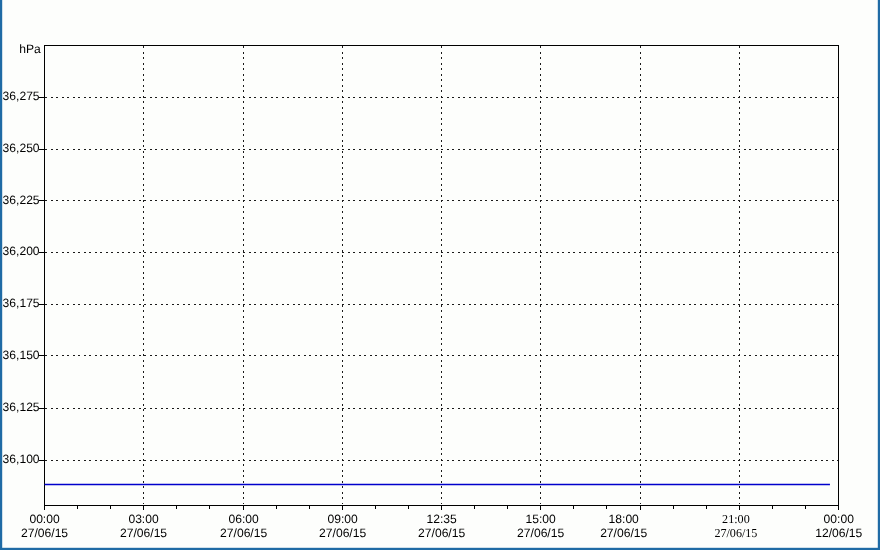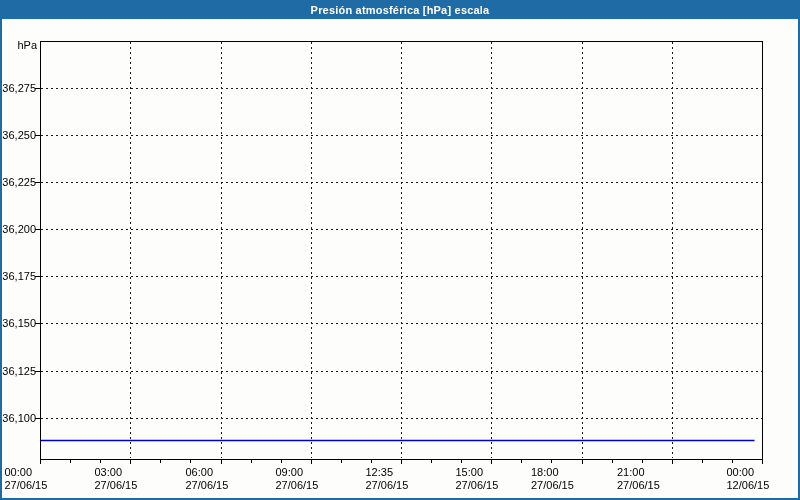--- a/index.html
+++ b/index.html
@@ -13,31 +13,28 @@
     display:flex;align-items:center;justify-content:center;z-index:6;
   }
   .titlebar .title{color:#ffffff;font-size:11px;font-weight:bold;letter-spacing:.2px;}
   .edge{position:absolute;z-index:7;}
   .edge.left{left:0;top:0;bottom:0;width:2px;}
   .edge.right{right:0;top:0;bottom:0;width:2px;}
   .edge.bottom{left:0;right:0;bottom:0;height:2px;}
   #plot-svg{position:absolute;top:0;left:0;}
   .lab{position:absolute;font-size:11px;color:#000;line-height:13px;white-space:nowrap;}
   .ylab{width:44px;left:-8px;text-align:right;}
-  .xlab{width:72px;}
+  .xlab{width:72px;text-align:center;}
   .unit{position:absolute;left:-8px;width:45px;text-align:right;top:39px;
         font-size:11px;color:#000;}
 </style>
 </head>
 <body>
 
 <div class="window" style="background: rgb(253, 254, 252);">
-  <div class="titlebar" style="background: rgb(31, 107, 165);">
-    <span class="title">Presión atmosférica [hPa] escala</span>
-  </div>
 
   <div id="chart">
     <svg id="plot-svg" width="800" height="500">
         <line x1="41" y1="88.5" x2="762" y2="88.5" stroke="#1a1a1a" stroke-width="1" stroke-dasharray="2,3" shape-rendering="crispEdges"></line>
         <line x1="35" y1="88.5" x2="40" y2="88.5" stroke="#000000" stroke-width="1" shape-rendering="crispEdges"></line>
         <line x1="41" y1="135.5" x2="762" y2="135.5" stroke="#1a1a1a" stroke-width="1" stroke-dasharray="2,3" shape-rendering="crispEdges"></line>
         <line x1="35" y1="135.5" x2="40" y2="135.5" stroke="#000000" stroke-width="1" shape-rendering="crispEdges"></line>
         <line x1="41" y1="182.5" x2="762" y2="182.5" stroke="#1a1a1a" stroke-width="1" stroke-dasharray="2,3" shape-rendering="crispEdges"></line>
         <line x1="35" y1="182.5" x2="40" y2="182.5" stroke="#000000" stroke-width="1" shape-rendering="crispEdges"></line>
         <line x1="41" y1="229.5" x2="762" y2="229.5" stroke="#1a1a1a" stroke-width="1" stroke-dasharray="2,3" shape-rendering="crispEdges"></line>
@@ -115,21 +112,21 @@
         <div>27/06/15</div>
       </div>
       <div class="lab xlab" style="left: 455.5px; top: 466px;">
         <div>15:00</div>
         <div>27/06/15</div>
       </div>
       <div class="lab xlab" style="left: 531px; top: 466px;">
         <div>18:00</div>
         <div>27/06/15</div>
       </div>
-      <div class="lab xlab" style="left: 617px; top: 466px;">
+      <div class="lab xlab" style="left: 633px; top: 466px; font-family: Liberation Serif, serif;">
         <div>21:00</div>
         <div>27/06/15</div>
       </div>
       <div class="lab xlab" style="left: 726.5px; top: 466px;">
         <div>00:00</div>
         <div>12/06/15</div>
       </div>
     </div>
 
   <div class="edge left" style="background: rgb(31, 107, 165);"></div>

